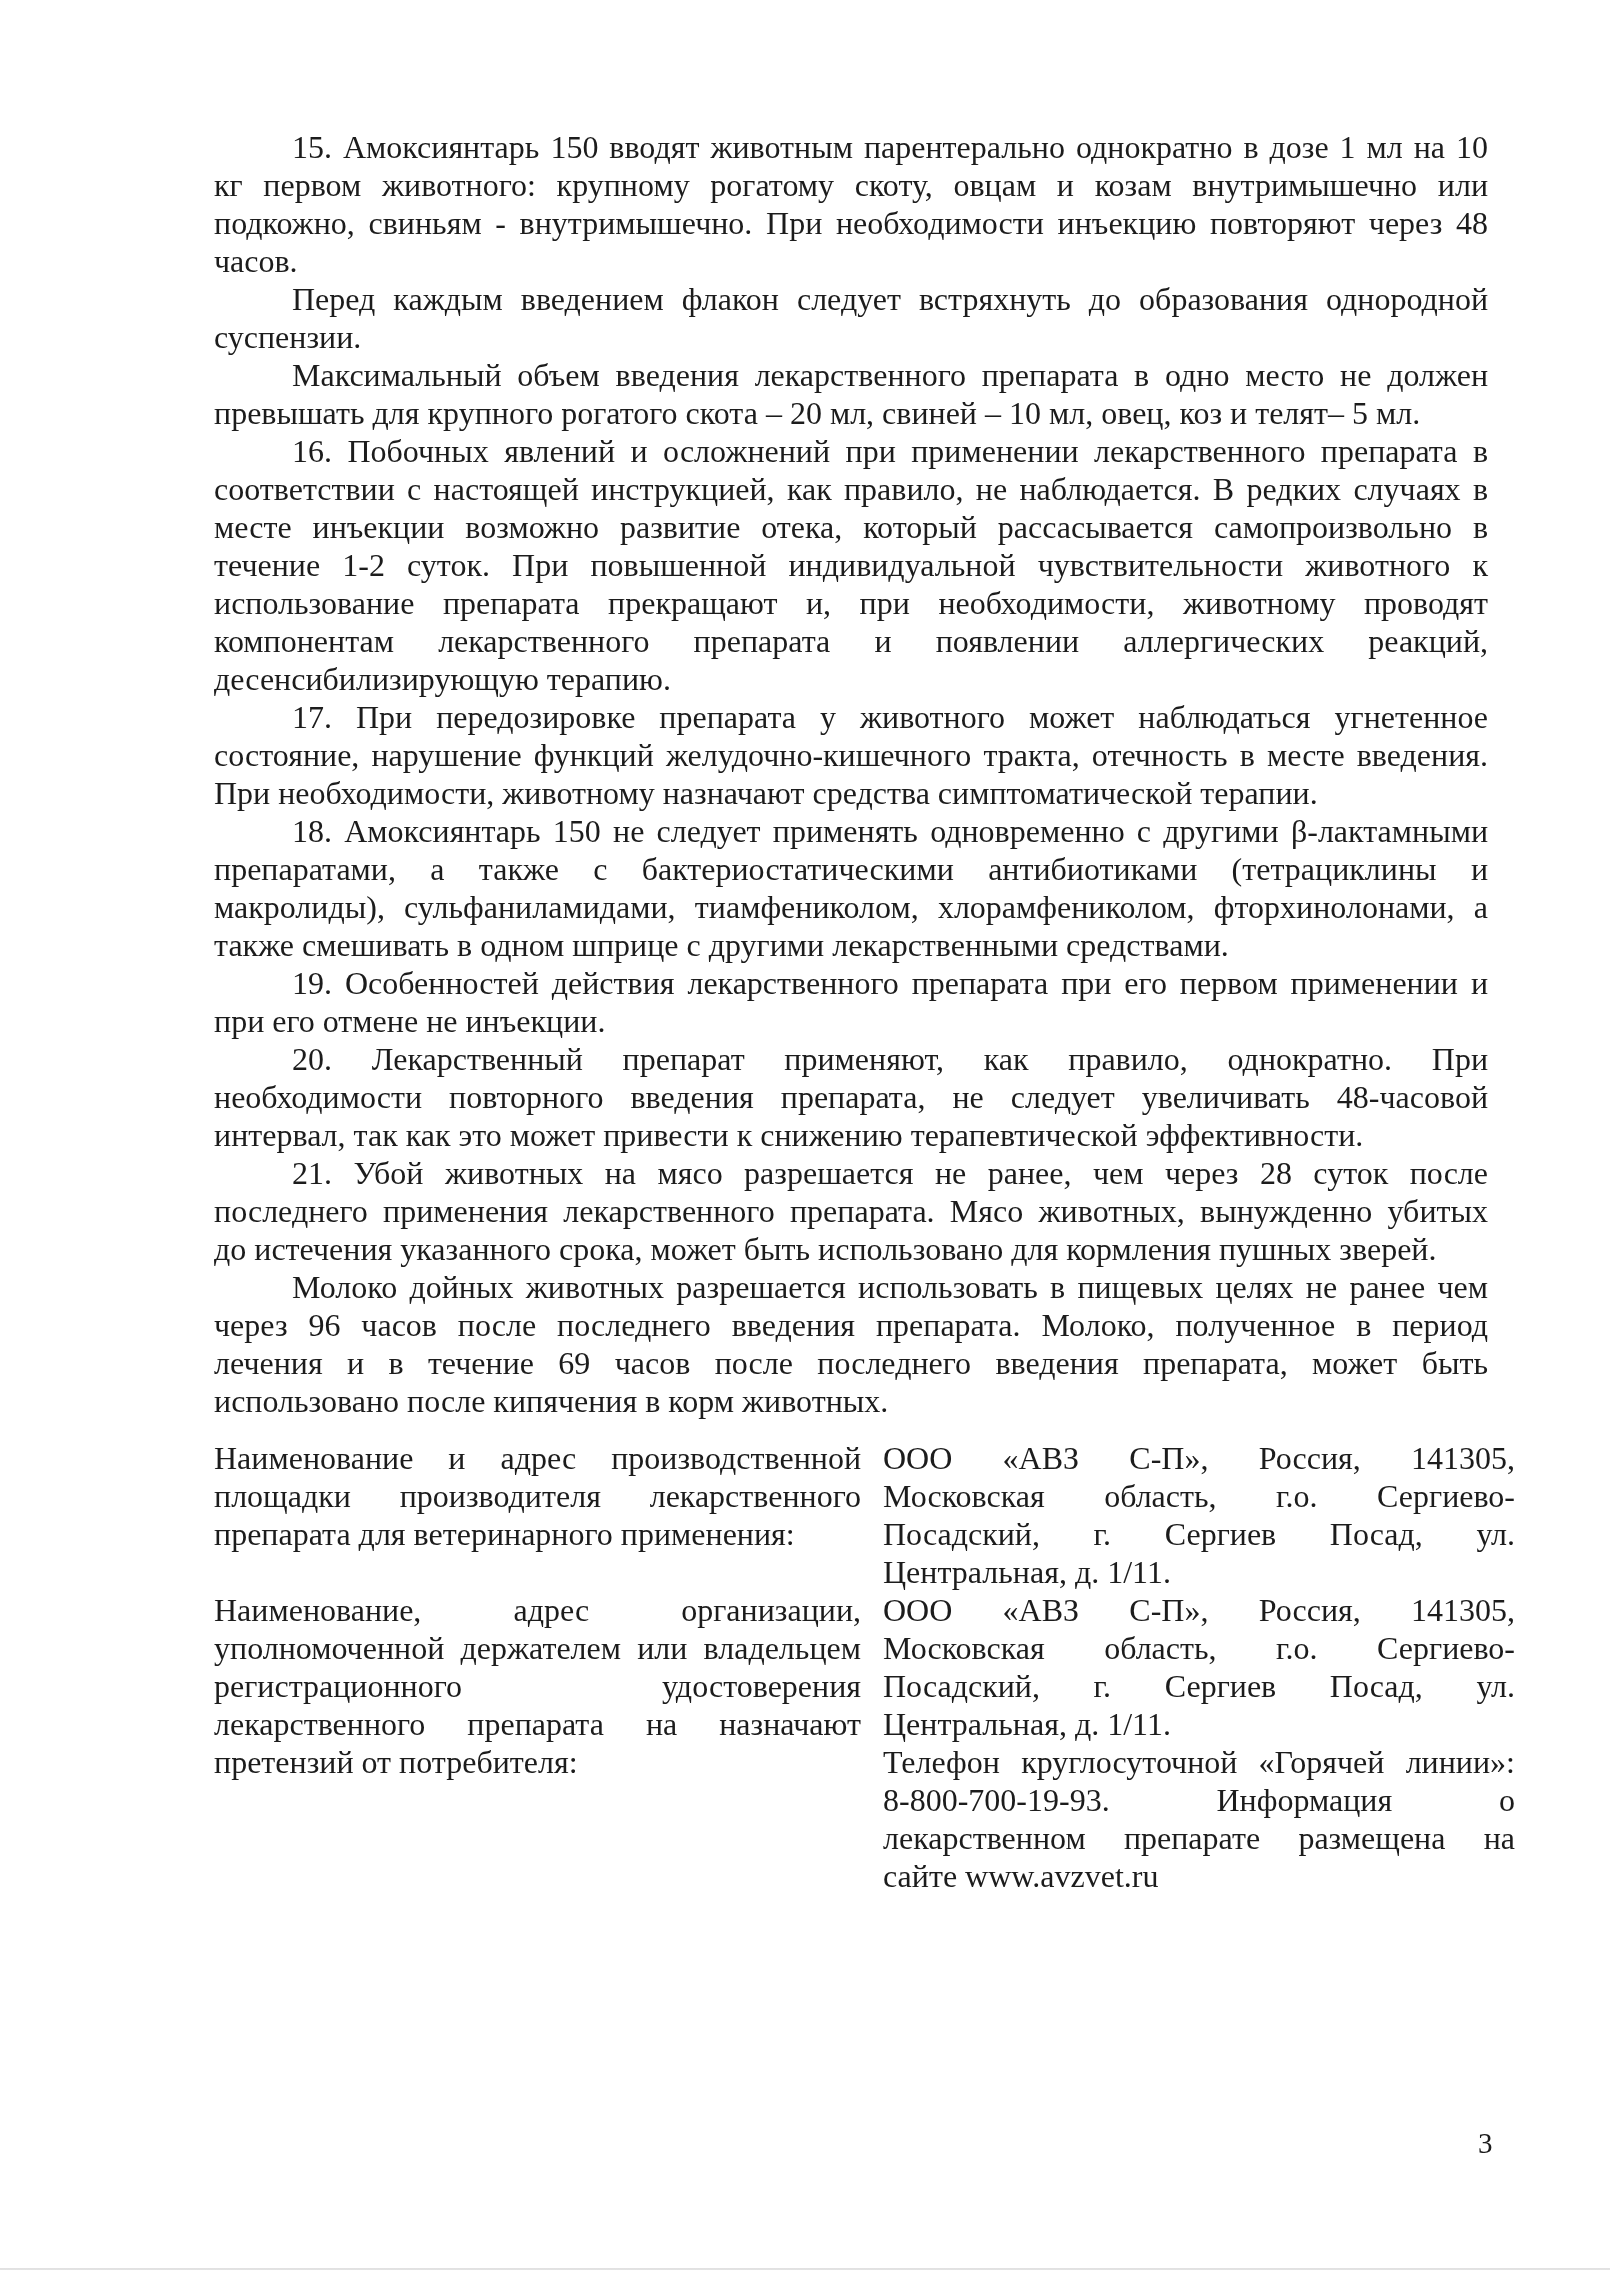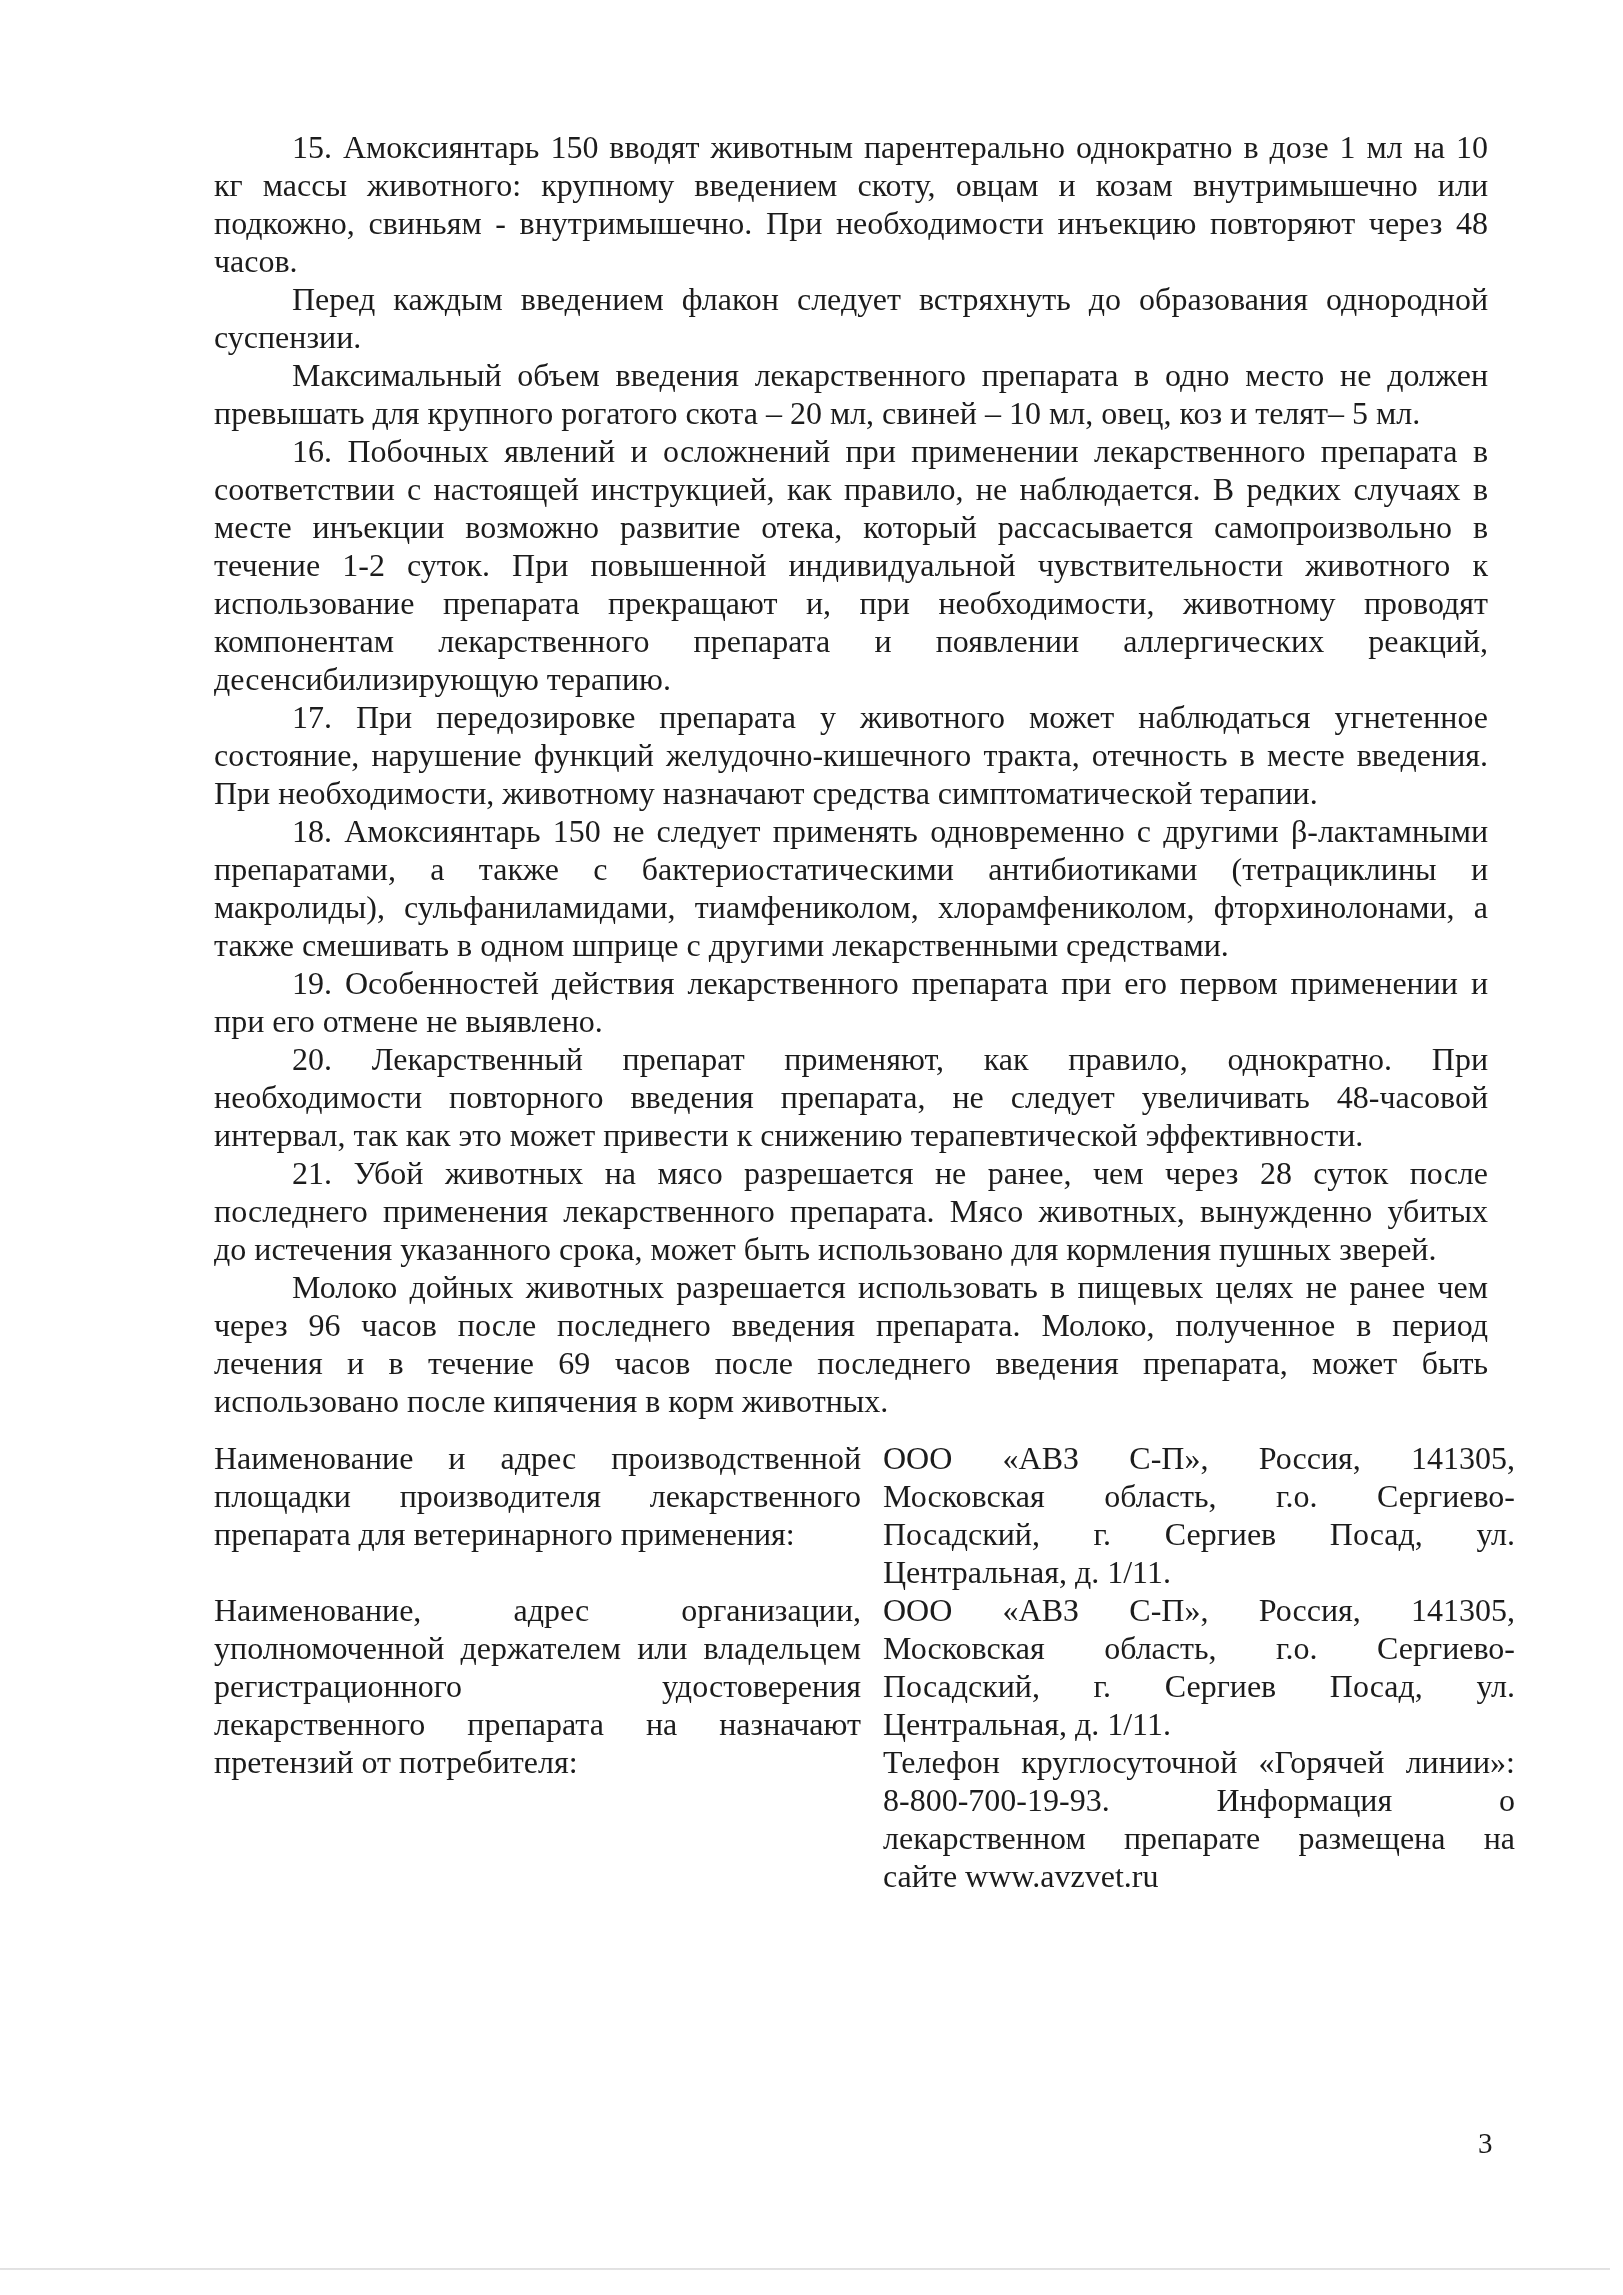--- a/index.html
+++ b/index.html
@@ -35,21 +35,21 @@
 </style>
 </head>
 <body>
 
 <div class="page">
 
   <div class="body-text">
 
     <div class="paragraph">
       <div class="line indent">15. Амоксиянтарь 150 вводят животным парентерально однократно в дозе 1 мл на 10</div>
-      <div class="line">кг массы животного: крупному введением скоту, овцам и козам внутримышечно или</div>
+      <div class="line">кг первом животного: крупному рогатому скоту, овцам и козам внутримышечно или</div>
       <div class="line">подкожно, свиньям - внутримышечно. При необходимости инъекцию повторяют через 48</div>
       <div class="line last">часов.</div>
     </div>
     <div class="paragraph">
       <div class="line indent">Перед каждым введением флакон следует встряхнуть до образования однородной</div>
       <div class="line last">суспензии.</div>
     </div>
     <div class="paragraph">
       <div class="line indent">Максимальный объем введения лекарственного препарата в одно место не должен</div>
       <div class="line last">превышать для крупного рогатого скота – 20 мл, свиней – 10 мл, овец, коз и телят– 5 мл.</div>
@@ -73,21 +73,21 @@
 
     <div class="paragraph">
       <div class="line indent">18. Амоксиянтарь 150 не следует применять одновременно с другими β-лактамными</div>
       <div class="line">препаратами, а также с бактериостатическими антибиотиками (тетрациклины и</div>
       <div class="line">макролиды), сульфаниламидами, тиамфениколом, хлорамфениколом, фторхинолонами, а</div>
       <div class="line last">также смешивать в одном шприце с другими лекарственными средствами.</div>
     </div>
 
     <div class="paragraph">
       <div class="line indent">19. Особенностей действия лекарственного препарата при его первом применении и</div>
-      <div class="line last">при его отмене не выявлено.</div>
+      <div class="line last">при его отмене не инъекции.</div>
     </div>
 
     <div class="paragraph">
       <div class="line indent">20. Лекарственный препарат применяют, как правило, однократно. При</div>
       <div class="line">необходимости повторного введения препарата, не следует увеличивать 48-часовой</div>
       <div class="line last">интервал, так как это может привести к снижению терапевтической эффективности.</div>
     </div>
 
     <div class="paragraph">
       <div class="line indent">21. Убой животных на мясо разрешается не ранее, чем через 28 суток после</div>

